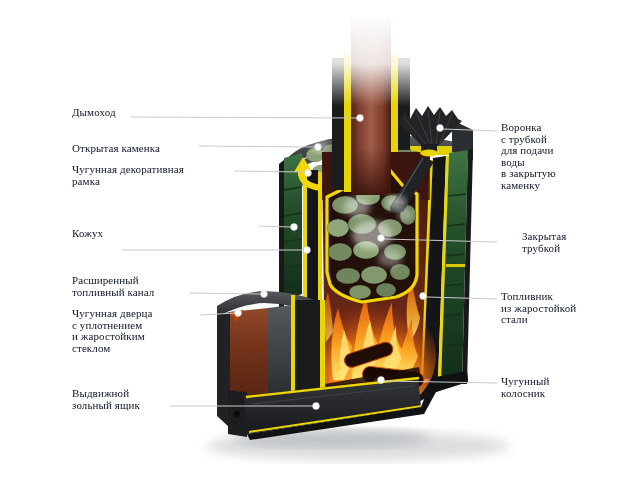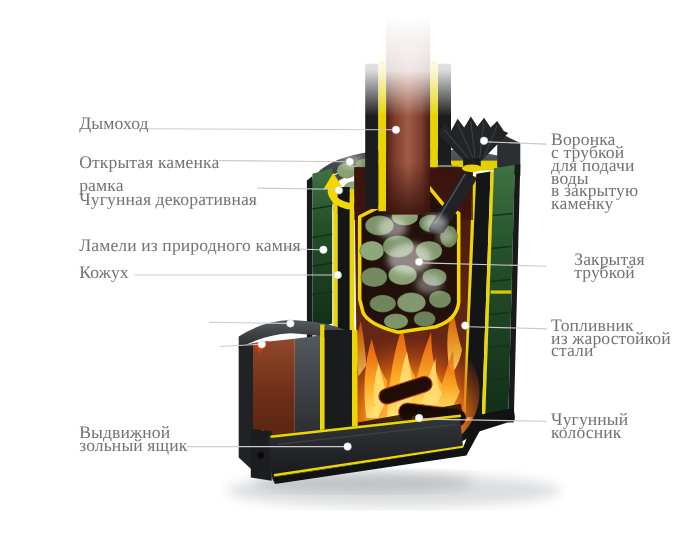--- a/index.html
+++ b/index.html
@@ -1,19 +1,19 @@
 <!DOCTYPE html>
 <html><head>
 <meta charset="utf-8">
 <style>
   html,body{margin:0;padding:0;background:#ffffff;}
   #stage{position:relative;width:636px;height:495px;background:#ffffff;overflow:hidden;
          font-family:"Liberation Serif","DejaVu Serif",serif;}
   #art{position:absolute;left:0;top:0;}
-  .lbl{position:absolute;color:#737373;font-size:16px;line-height:11.6px;
+  .lbl{position:absolute;color:#0f172a;font-size:11px;line-height:11.6px;
        letter-spacing:.1px;white-space:nowrap;}
   .lbl div{white-space:nowrap;}
 </style>
 </head>
 <body>
 
 <div id="stage">
 
 <svg id="art" width="636" height="495" viewBox="0 0 636 495">
   <defs>
@@ -281,28 +281,35 @@
   </g>
 </svg>
 
   <div class="lbl" style="left:72px;top:107px">
     <div>Дымоход</div>
   </div>
   <div class="lbl" style="left:72px;top:143px">
     <div>Открытая каменка</div>
   </div>
   <div class="lbl" style="left:72px;top:164px">
+    <div>Чугунная декоративная</div>
     <div>рамка</div>
-    <div>Чугунная декоративная</div>
-  </div>
-  <div class="lbl" style="left:72px;top:218px">
-    <div>Ламели из природного камня</div>
-  </div>
-  <div class="lbl" style="left:72px;top:243px">
+  </div>
+  <div class="lbl" style="left:72px;top:228px">
     <div>Кожух</div>
+  </div>
+  <div class="lbl" style="left:72px;top:275px">
+    <div>Расширенный</div>
+    <div>топливный канал</div>
+  </div>
+  <div class="lbl" style="left:72px;top:308px">
+    <div>Чугунная дверца</div>
+    <div>с уплотнением</div>
+    <div>и жаростойким</div>
+    <div>стеклом</div>
   </div>
   <div class="lbl" style="left:72px;top:388px">
     <div>Выдвижной</div>
     <div>зольный ящик</div>
   </div>
 
   <div class="lbl" style="left:501px;top:122px">
     <div>Воронка</div>
     <div>с трубкой</div>
     <div>для подачи</div>

